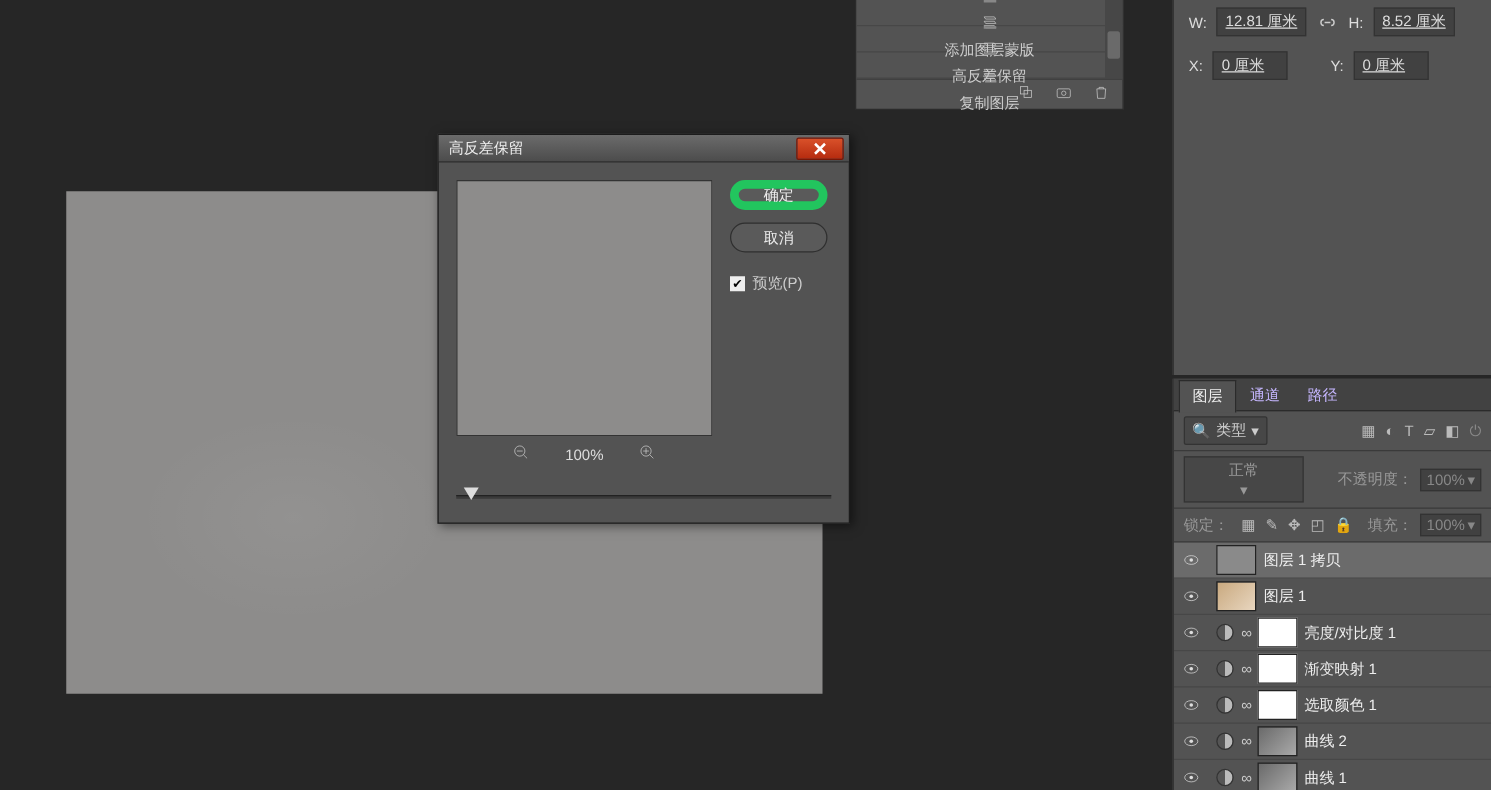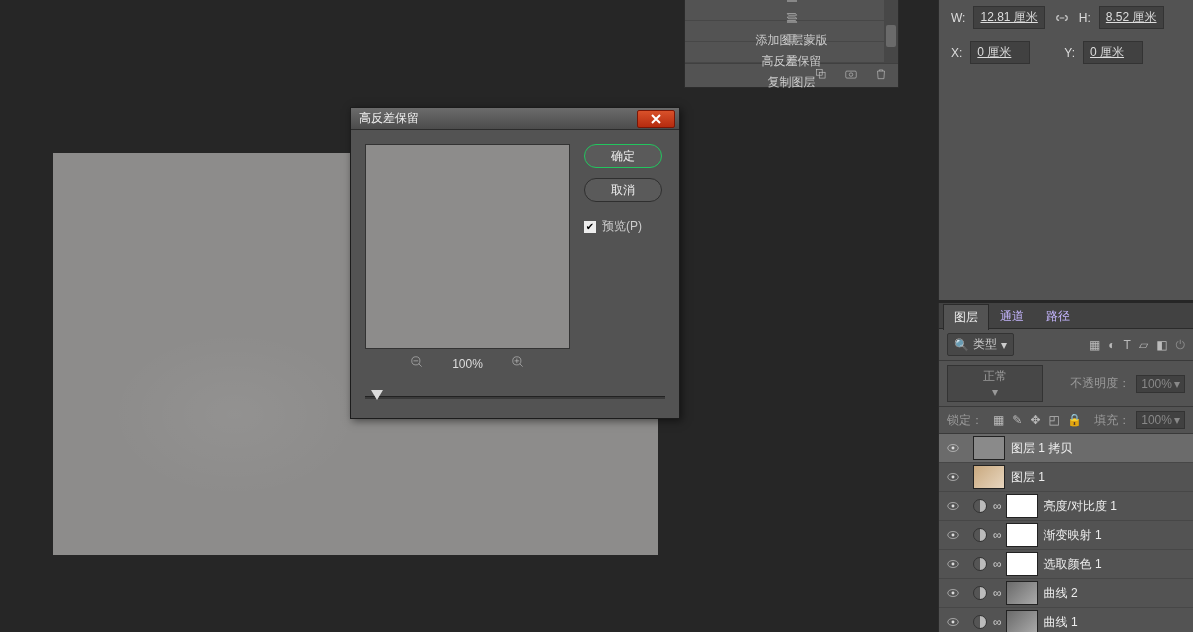--- a/index.html
+++ b/index.html
@@ -28,21 +28,21 @@
   .dialog { position:absolute; left:350px; top:107px; width:330px; background:#535353; border:1px solid #1c1c1c; box-shadow:2px 2px 8px rgba(0,0,0,.5); }
   .dlg-titlebar { height:22px; background:linear-gradient(#6b6b6b,#4c4c4c); display:flex; align-items:center; padding:0 4px 0 8px; border-bottom:1px solid #2c2c2c;}
   .dlg-title { flex:1; color:#eee; font-size:12px; }
   .dlg-close { width:38px; height:18px; background:linear-gradient(#d9512a,#b52b0f); border:1px solid #7a1606; border-radius:2px; display:flex; align-items:center; justify-content:center; color:#fff;}
   .dlg-body { padding:14px; display:flex; gap:14px; }
   .preview-col { display:flex; flex-direction:column; align-items:center; }
   .preview { width:205px; height:205px; background:#8d8c8b; border:1px solid #333; }
   .zoom-row { display:flex; align-items:center; gap:28px; margin-top:6px; color:#ddd;}
   .btn-col { display:flex; flex-direction:column; gap:10px; align-items:flex-start; }
   .ps-btn { width:78px; height:24px; border:1px solid #2f2f2f; border-radius:12px; background:#5a5a5a; color:#eee; display:flex; align-items:center; justify-content:center; font-size:12px; cursor:pointer;}
-  .ps-btn.primary { border:1px solid #22c55e; }
+  .ps-btn.primary { border:7px solid #22c55e; }
   .chk-row { display:flex; align-items:center; gap:6px; margin-top:6px;}
   .ps-check { width:12px; height:12px; background:#eee; display:flex; align-items:center; justify-content:center; font-size:10px; color:#000;}
   .radius-row { display:flex; align-items:center; gap:8px; padding:6px 14px 2px; color:#ddd;}
   .radius-input { width:55px; background:#3f3a2e; border:1px solid #2a2a2a; color:#fff; padding:1px 4px; }
   .radius-input .sel { background:#1860c6; padding:0 1px;}
   .slider { position:relative; height:18px; margin:2px 14px 12px;}
   .slider-track { position:absolute; left:0; right:0; top:8px; height:3px; background:#3a3a3a; border-top:1px solid #222;}
   .slider-thumb { position:absolute; top:2px; left:6px; width:0; height:0; border-left:6px solid transparent; border-right:6px solid transparent; border-top:10px solid #ddd;}
 
   

